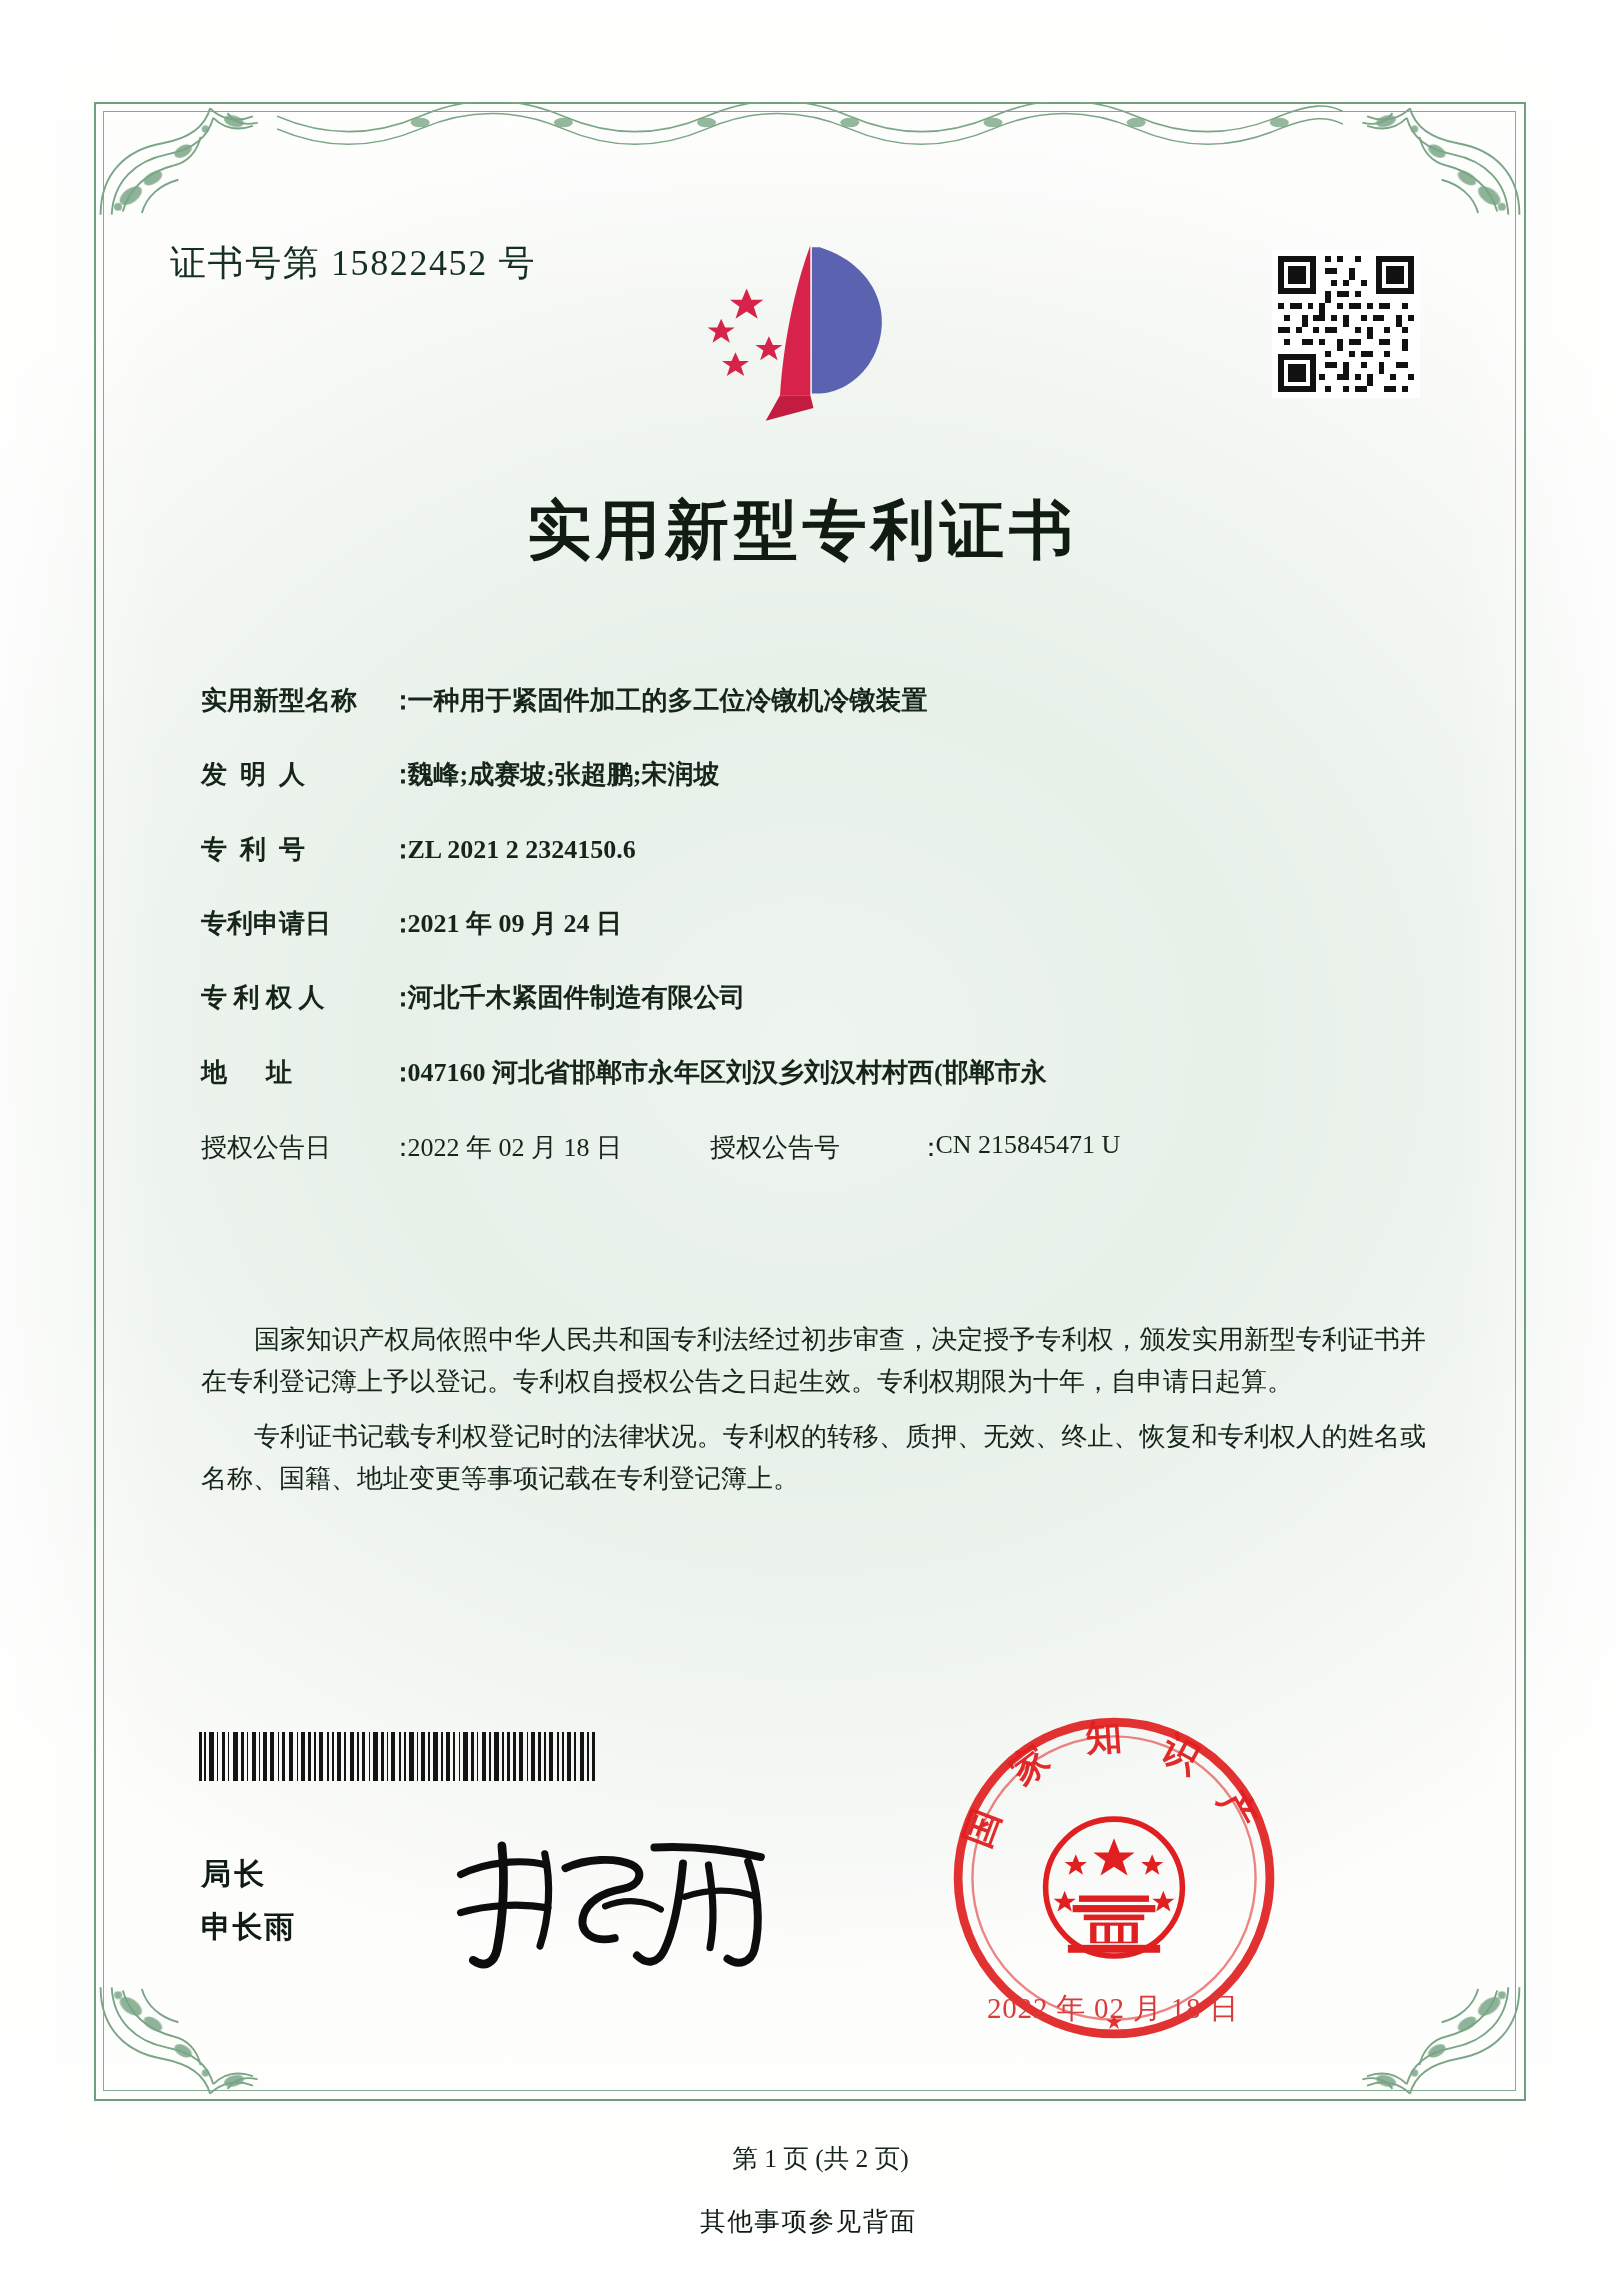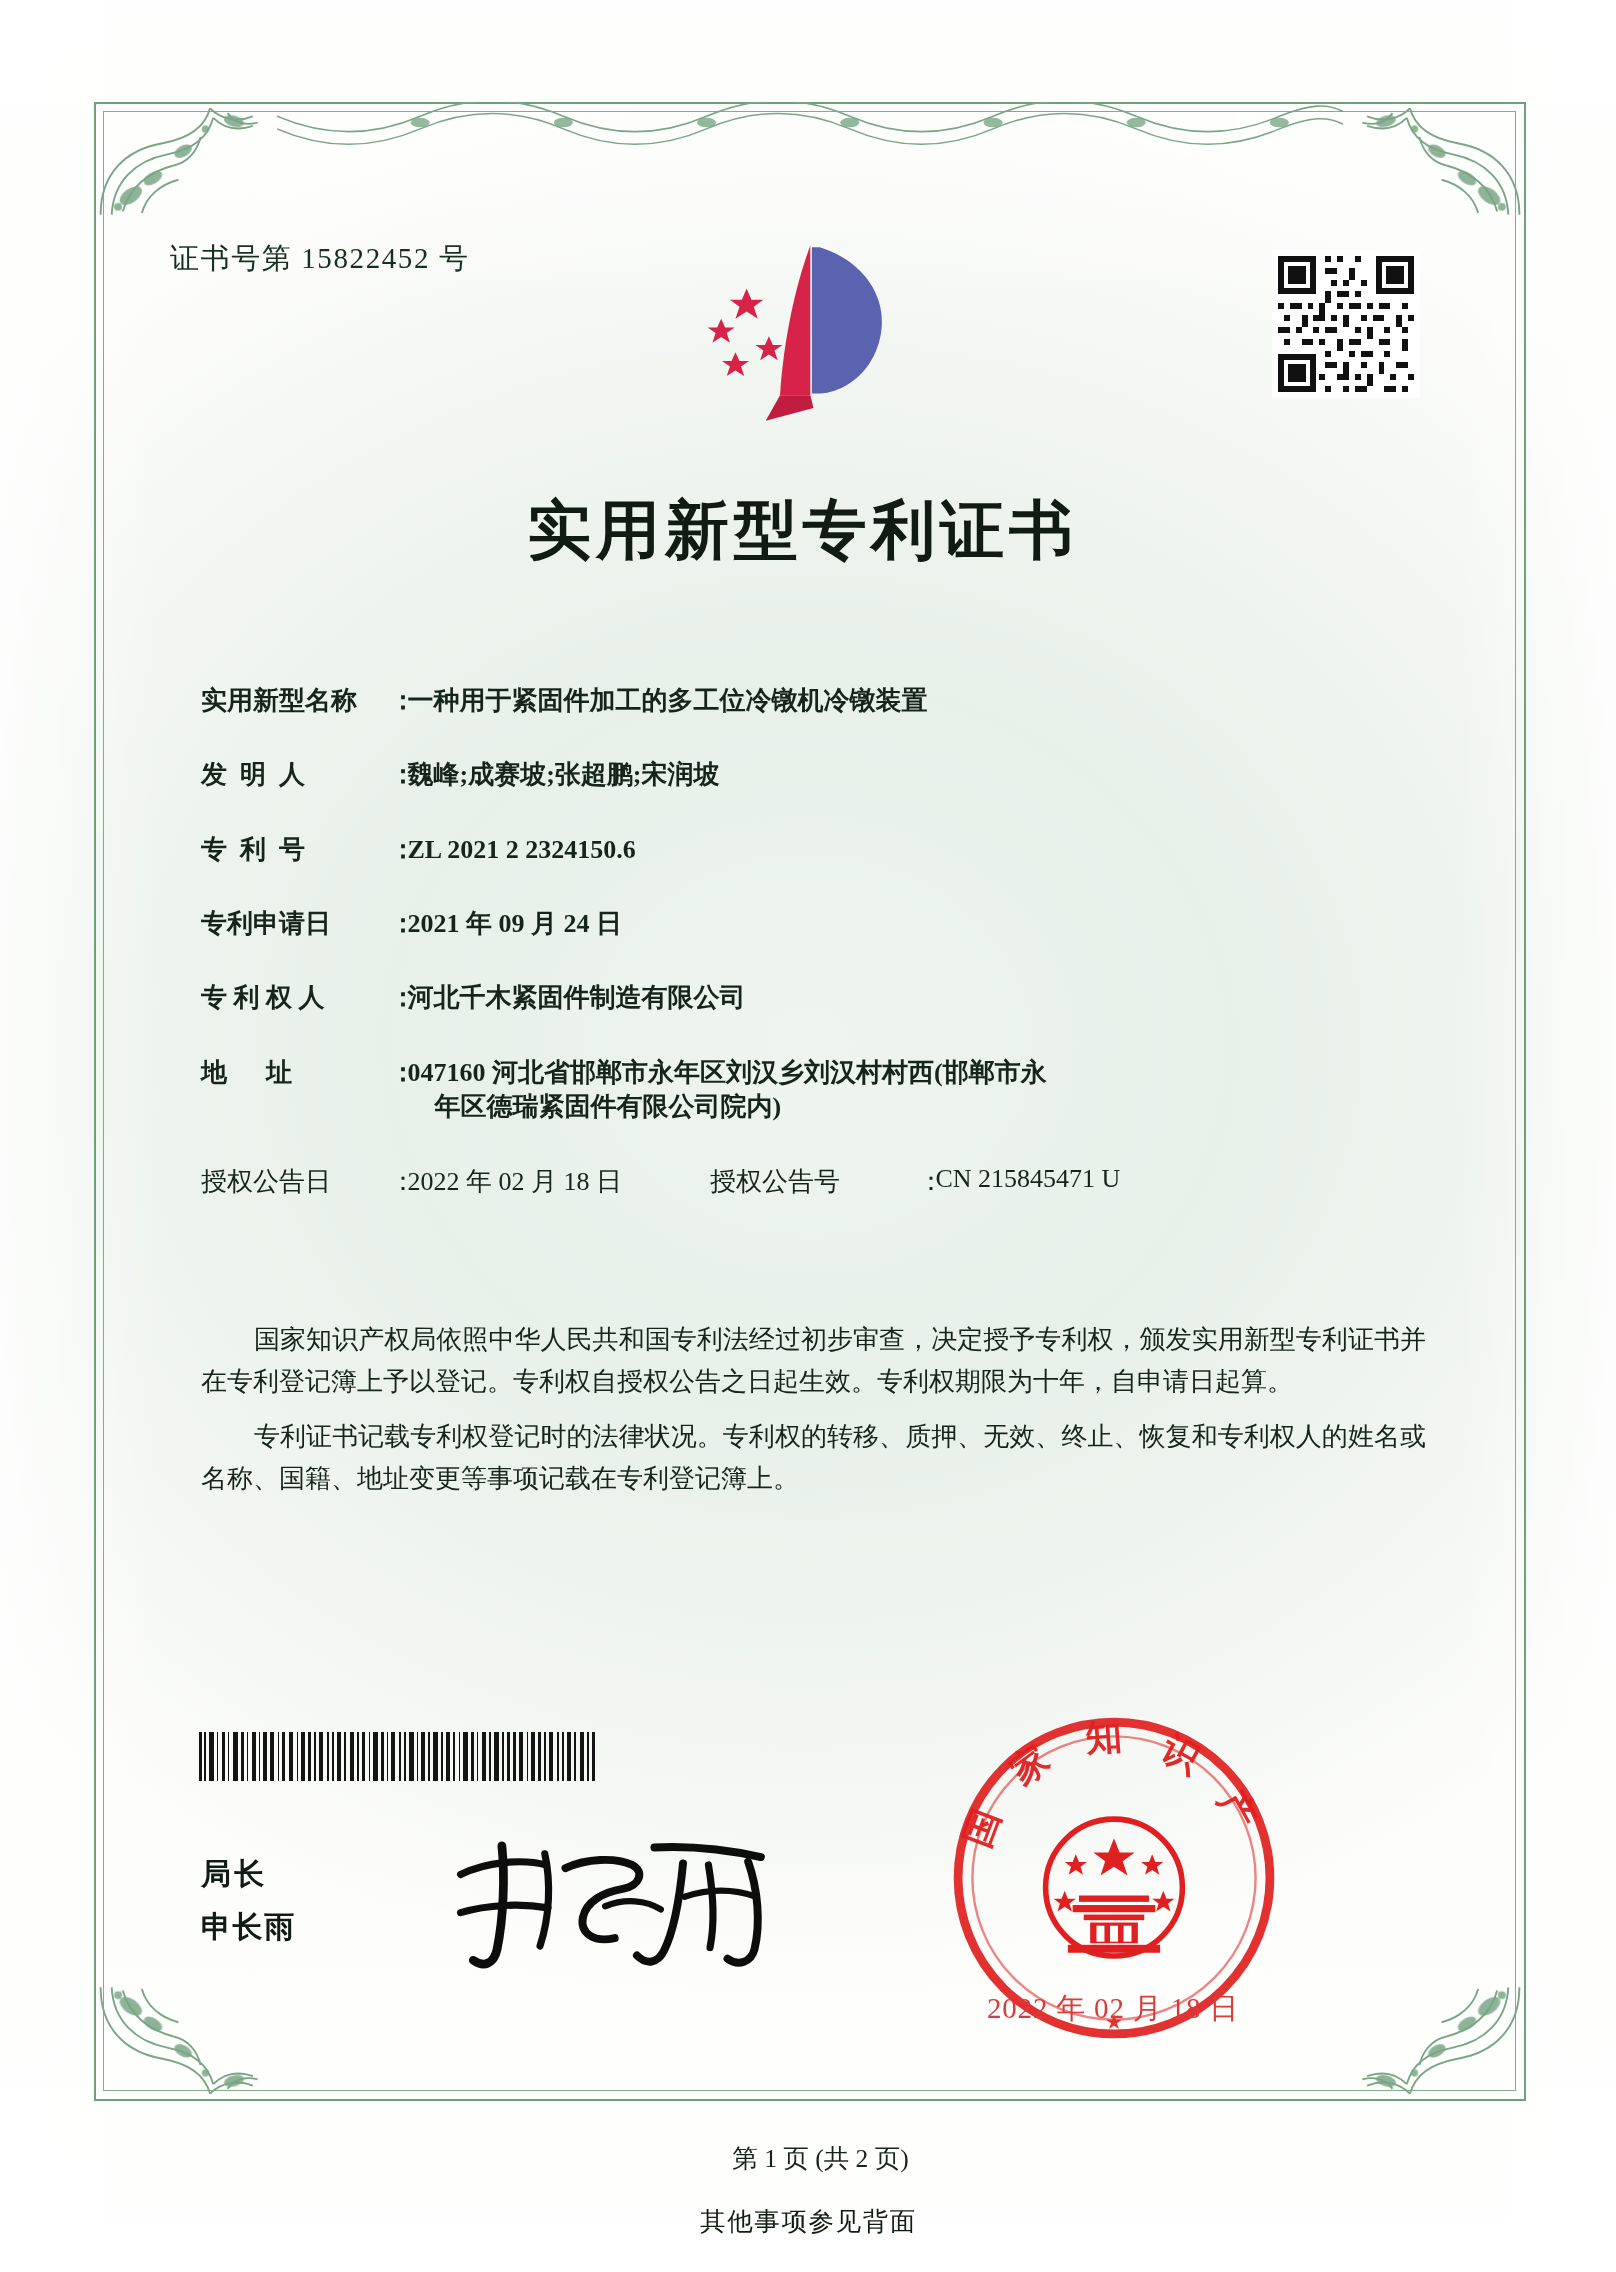--- a/index.html
+++ b/index.html
@@ -71,21 +71,21 @@
     height: 68px;
     pointer-events: none;
   }
   .edge-top svg { display:block; width:100%; height:100%; }
 
   
   .cert-number {
     position: absolute;
     left: 170px;
     top: 239px;
-    font-size: 29px;
+    font-size: 36px;
     letter-spacing: 1.6px;
     color: #16301f;
     font-family: "Liberation Serif", serif;
   }
 
   .logo {
     position: absolute;
     left: 686px;
     top: 236px;
     width: 247px;
@@ -502,21 +502,20 @@
       <div class="field-label">专 利 权 人</div>
       <div class="field-colon">：</div>
       <div class="field-value">河北千木紧固件制造有限公司</div>
     </div>
 
     <div class="field-row">
       <div class="field-label">地      址</div>
       <div class="field-colon">：</div>
       <div class="field-value">
         <span>047160 河北省邯郸市永年区刘汉乡刘汉村村西(邯郸市永</span>
-        <span class="ind">年区德瑞紧固件有限公司院内)</span>
       </div>
     </div>
 
     <div class="row-dual">
       <div class="dual-left">
         <div class="field-label">授权公告日</div>
         <div class="field-colon">：</div>
         <div class="field-value">2022 年 02 月 18 日</div>
       </div>
       <div class="dual-right">

